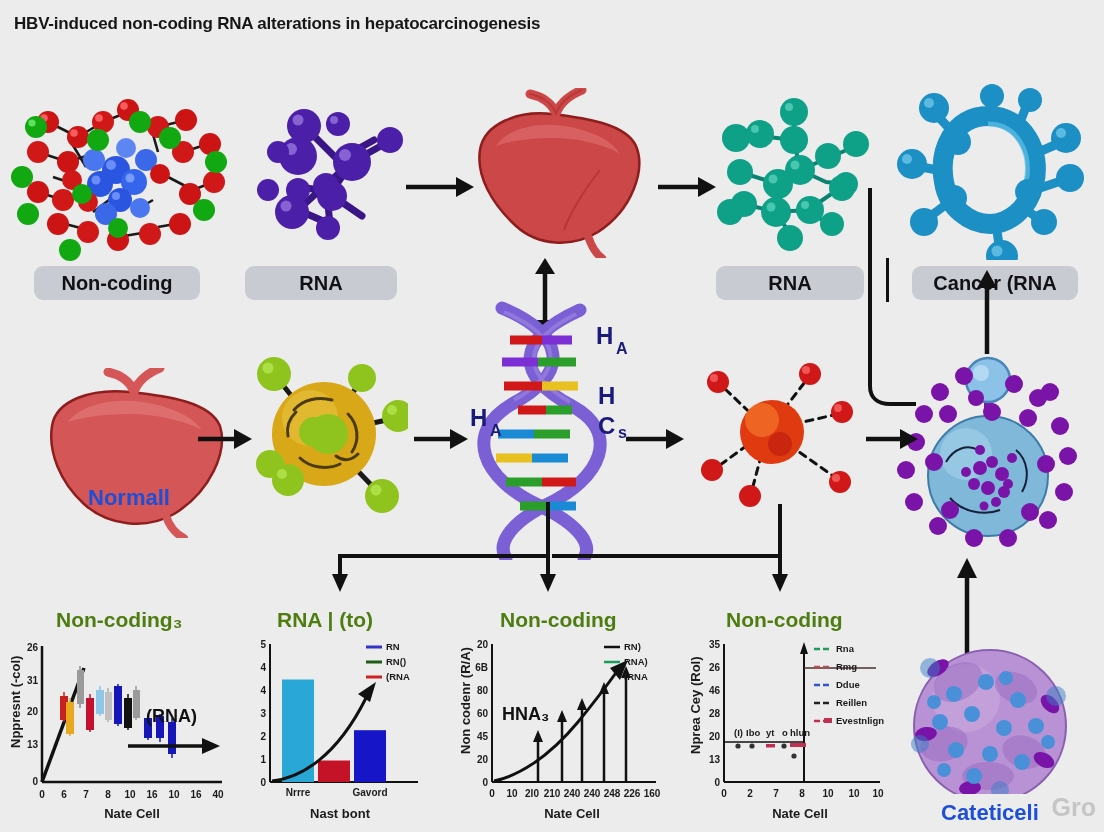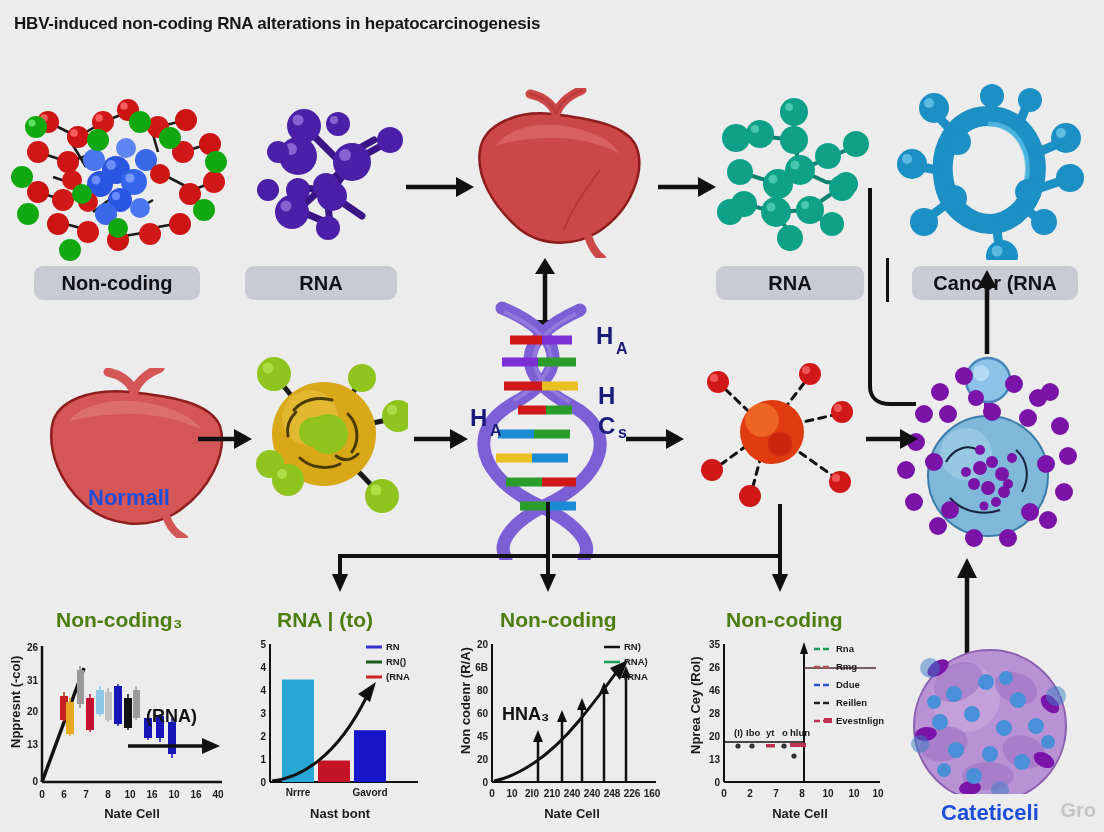--- a/index.html
+++ b/index.html
@@ -62,21 +62,21 @@
   .helix-text {
     font-size: 24px; font-weight: bold; fill: #1a1a7a;
     font-family: "Liberation Sans", sans-serif;
   }
   .helix-sub {
     font-size: 16px; font-weight: bold; fill: #1a1a7a;
     font-family: "Liberation Sans", sans-serif;
   }
   .wm {
     position: absolute; right: 8px; bottom: 10px;
-    font-size: 20px; color: rgba(150,150,150,0.45);
+    font-size: 25px; color: rgba(150,150,150,0.45);
     font-family: "Liberation Sans", sans-serif; font-weight: bold;
   }
 </style>
 </head>
 <body style="background: rgb(236, 236, 237);">
 
 <div id="stage">
 
   <div class="abs" id="title">HBV-induced non-coding RNA alterations in hepatocarcinogenesis</div>
 

